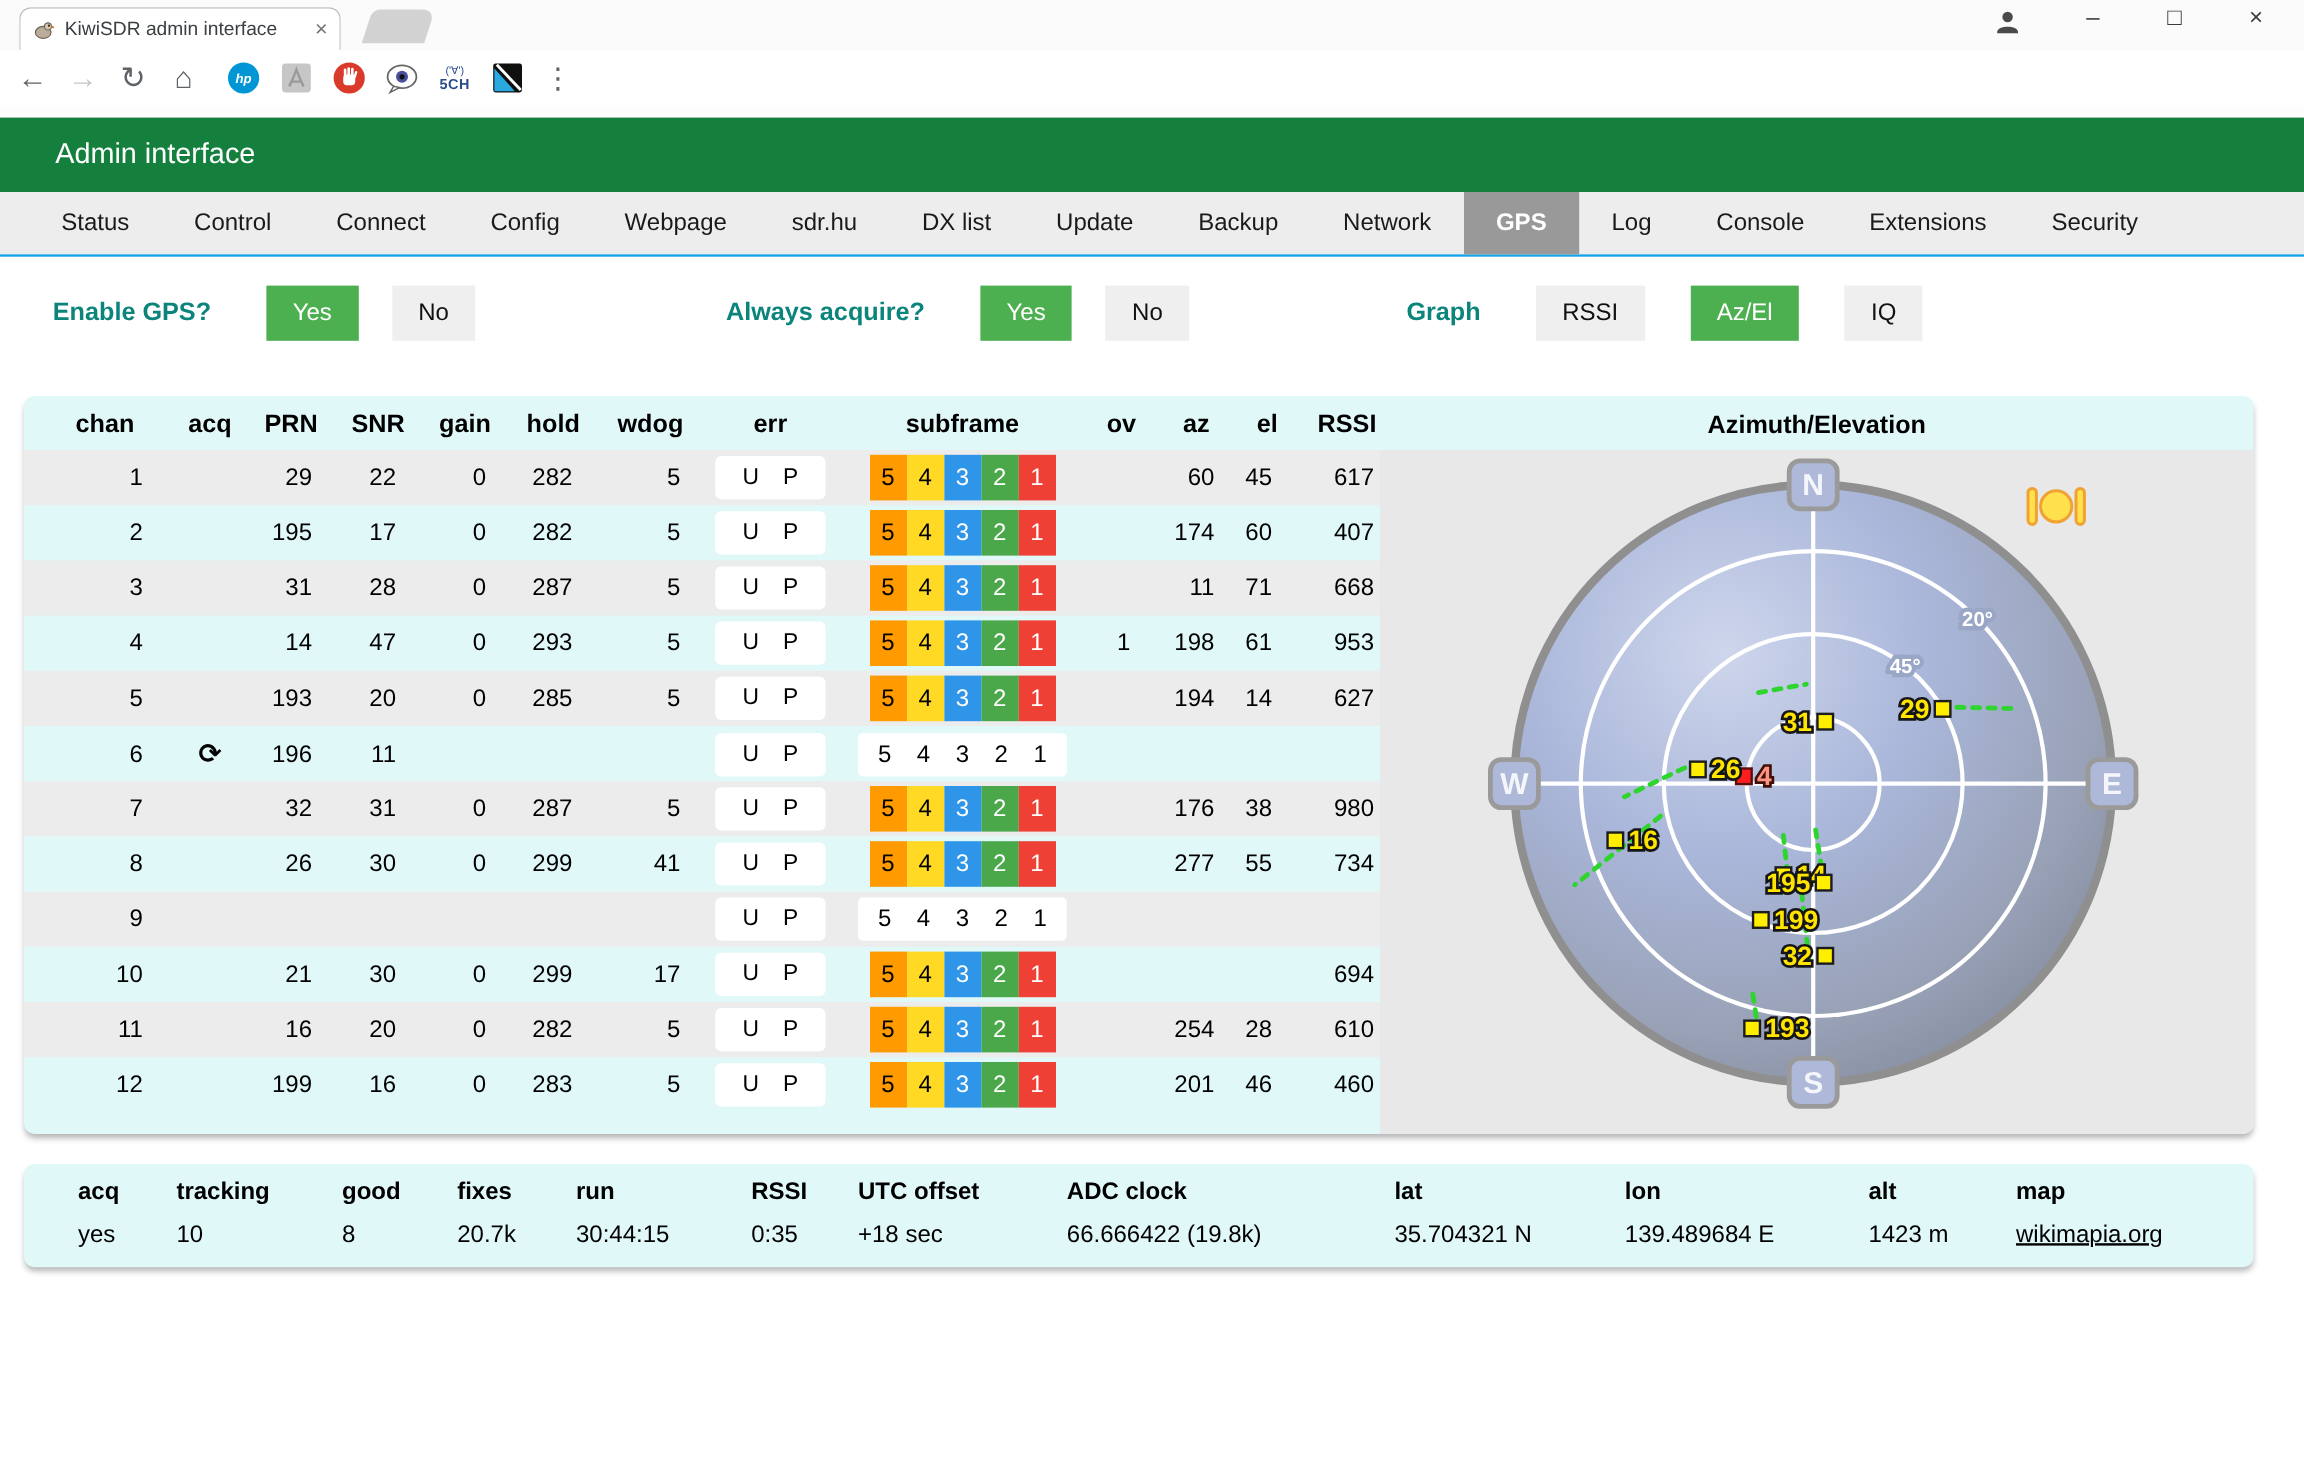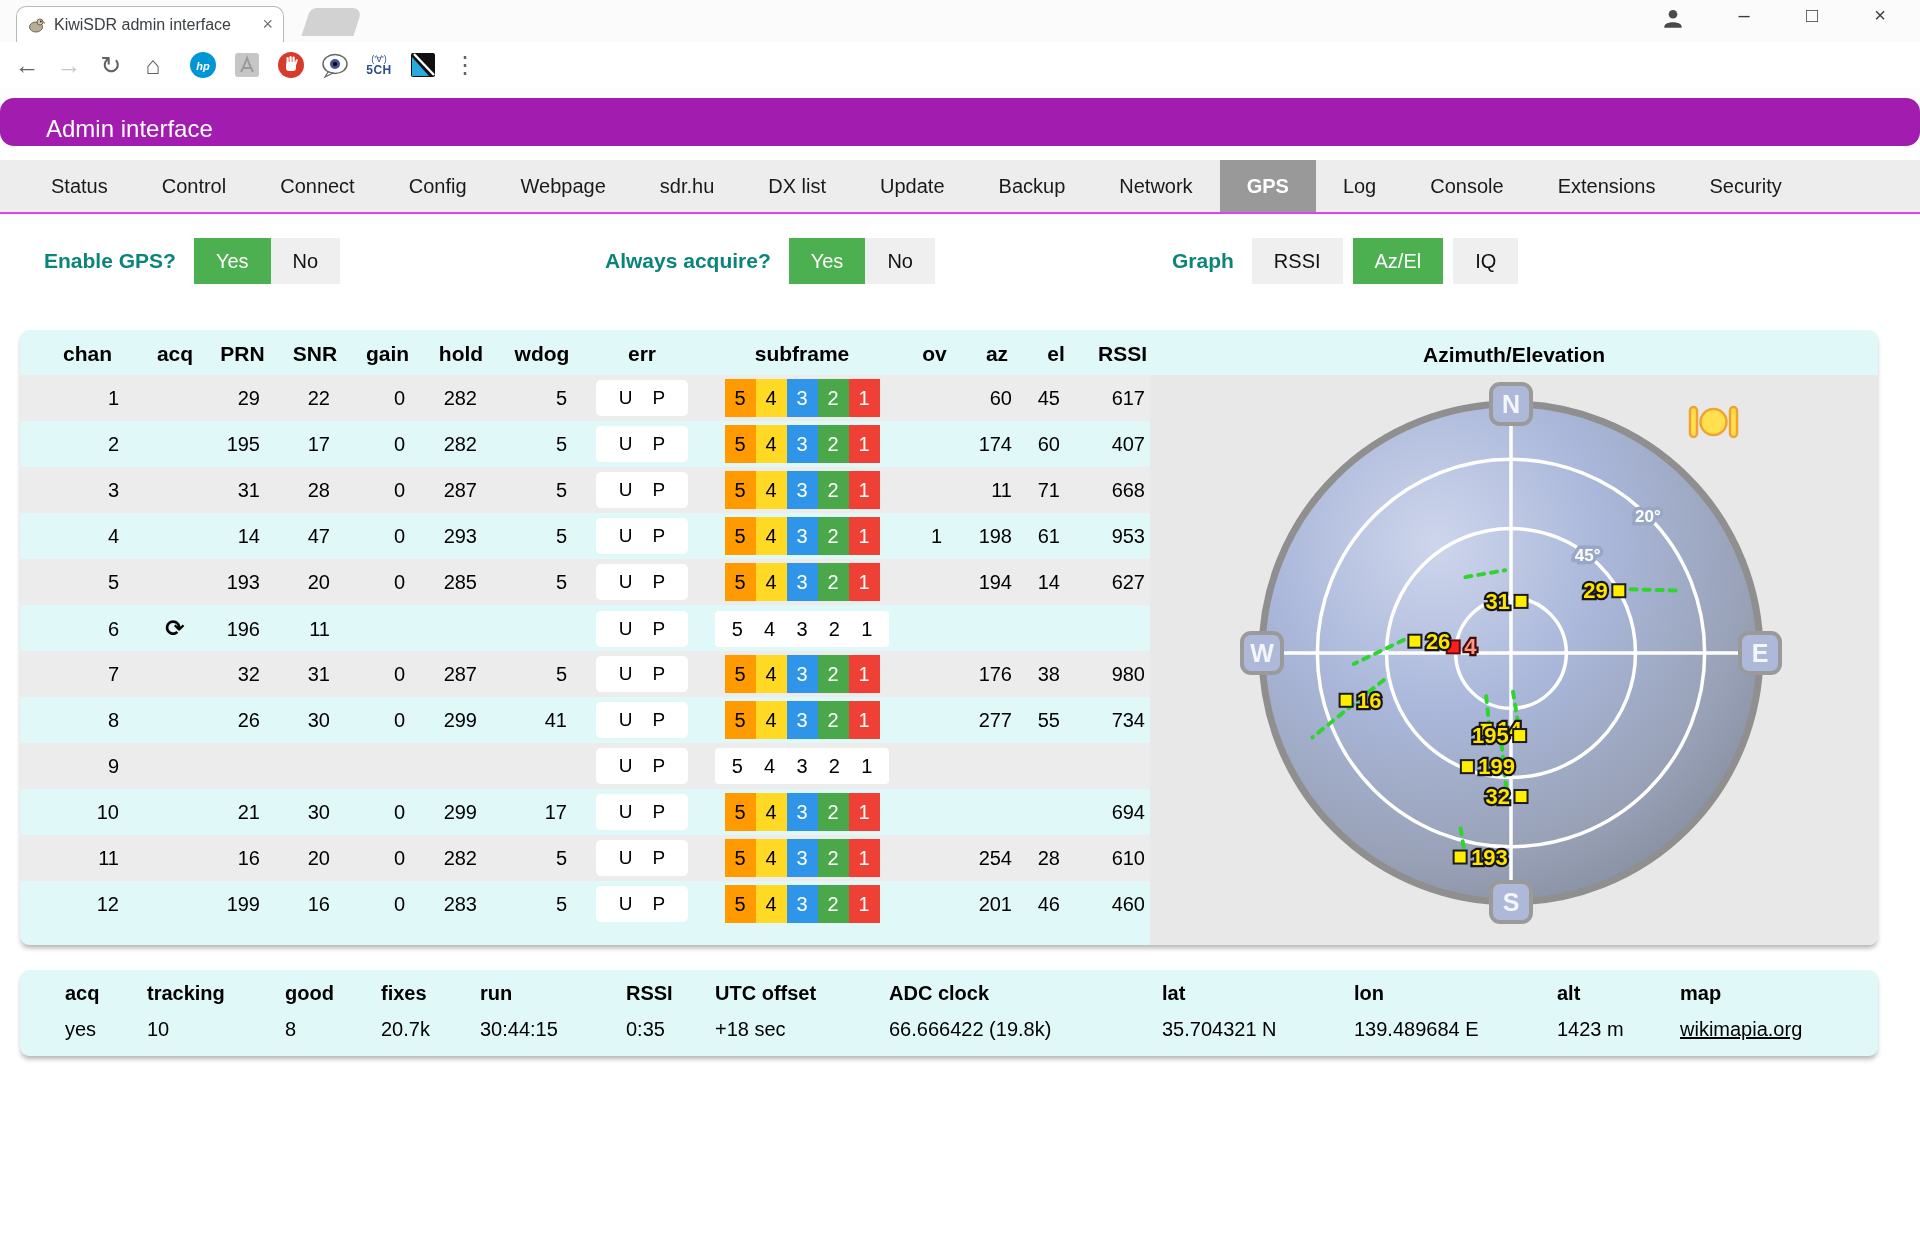--- a/index.html
+++ b/index.html
@@ -29,31 +29,31 @@
   .url-path{font-size:17px;color:#80868b;}
   .omni-spacer{flex:1;}
   .star-icon{font-size:22px;color:#4285f4;margin-left:14px;}
   .ext-icon{margin-left:14px;flex:0 0 auto;display:flex;align-items:center;justify-content:center;width:30px;height:30px;}
   .fivech{display:flex;flex-direction:column;align-items:center;line-height:1;color:#2b4d8f;}
   .fivech .l1{font-size:9px;}
   .fivech .l2{font-size:12px;font-weight:bold;letter-spacing:.5px;}
   .dots-icon{font-size:24px;color:#5f6368;margin-left:12px;width:30px;text-align:center;}
 
   
-  .teal-header{position:absolute;left:0;top:98px;width:1920px;height:48px;background:#a21caf;border-radius:14px;}
+  .teal-header{position:absolute;left:0;top:98px;width:1920px;height:62px;background:#15803d;}
   .teal-header span{position:absolute;left:46px;top:0;line-height:62px;font-size:24px;color:#fff;}
   .nav-tabs{position:absolute;left:0;top:160px;width:1920px;height:54px;background:#ededed;
             display:flex;align-items:stretch;padding-left:24px;box-sizing:border-box;
-            border-bottom:2px solid #d946ef;}
+            border-bottom:2px solid #0ea5e9;}
   .nav-tab{padding:0 27px;line-height:53px;font-size:20px;color:#1a1a1a;white-space:nowrap;}
   .nav-tab.active{background:#999;color:#fff;font-weight:bold;}
 
   
   .controls{position:absolute;left:0;top:214px;width:1920px;height:116px;background:#fff;}
-  .ctl-group{position:absolute;top:24px;display:flex;align-items:center;}
+  .ctl-group{position:absolute;top:24px;display:flex;align-items:center;gap:28px;}
   .ctl-label{font-size:21px;font-weight:bold;color:#0b857b;margin-right:18px;}
   .btn{height:46px;padding:0 22px;display:flex;align-items:center;font-size:20px;color:#111;background:#efefef;}
   .btn.green{background:#4caf50;color:#fff;}
   .btn.gap{margin-left:10px;}
 
   
   .panel{position:absolute;left:20px;top:330px;width:1858px;height:615px;background:#e1f8f8;border-radius:9px;
          box-shadow:0 4px 5px -1px rgba(0,0,0,.3);overflow:hidden;}
   .thead,.trow{display:grid;grid-template-columns:115px 60px 75px 70px 75px 72px 90px 110px 210px 55px 70px 48px 85px;
          padding-left:10px;}

